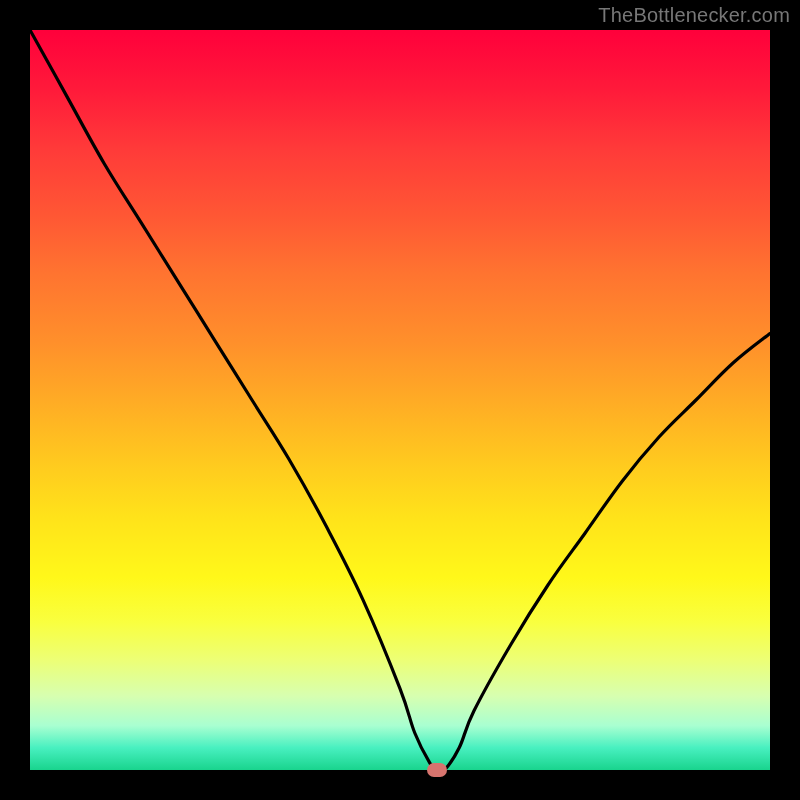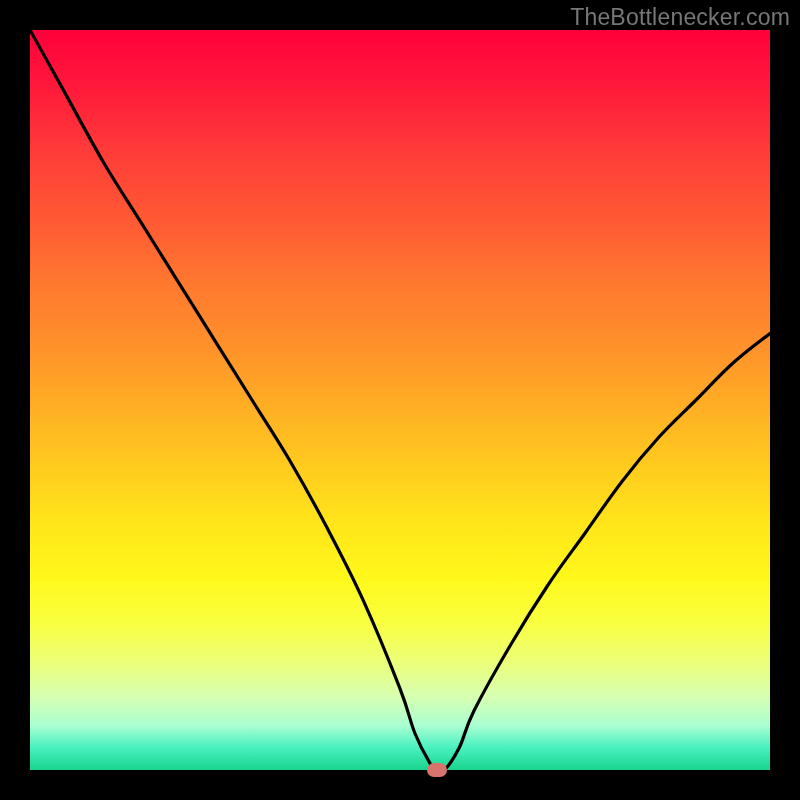--- a/index.html
+++ b/index.html
@@ -42,21 +42,21 @@
       #a9ffd1 94%,
       #48f0c0 97%,
       #19d48d 100%
     );
   }
   .watermark {
     position: absolute;
     top: 4px;
     right: 10px;
     color: #777;
-    font-size: 23px;
+    font-size: 20px;
     font-weight: 500;
     letter-spacing: 0.2px;
     user-select: none;
   }
   svg.curve {
     position: absolute;
     left: 0;
     top: 0;
     width: 740px;
     height: 740px;

